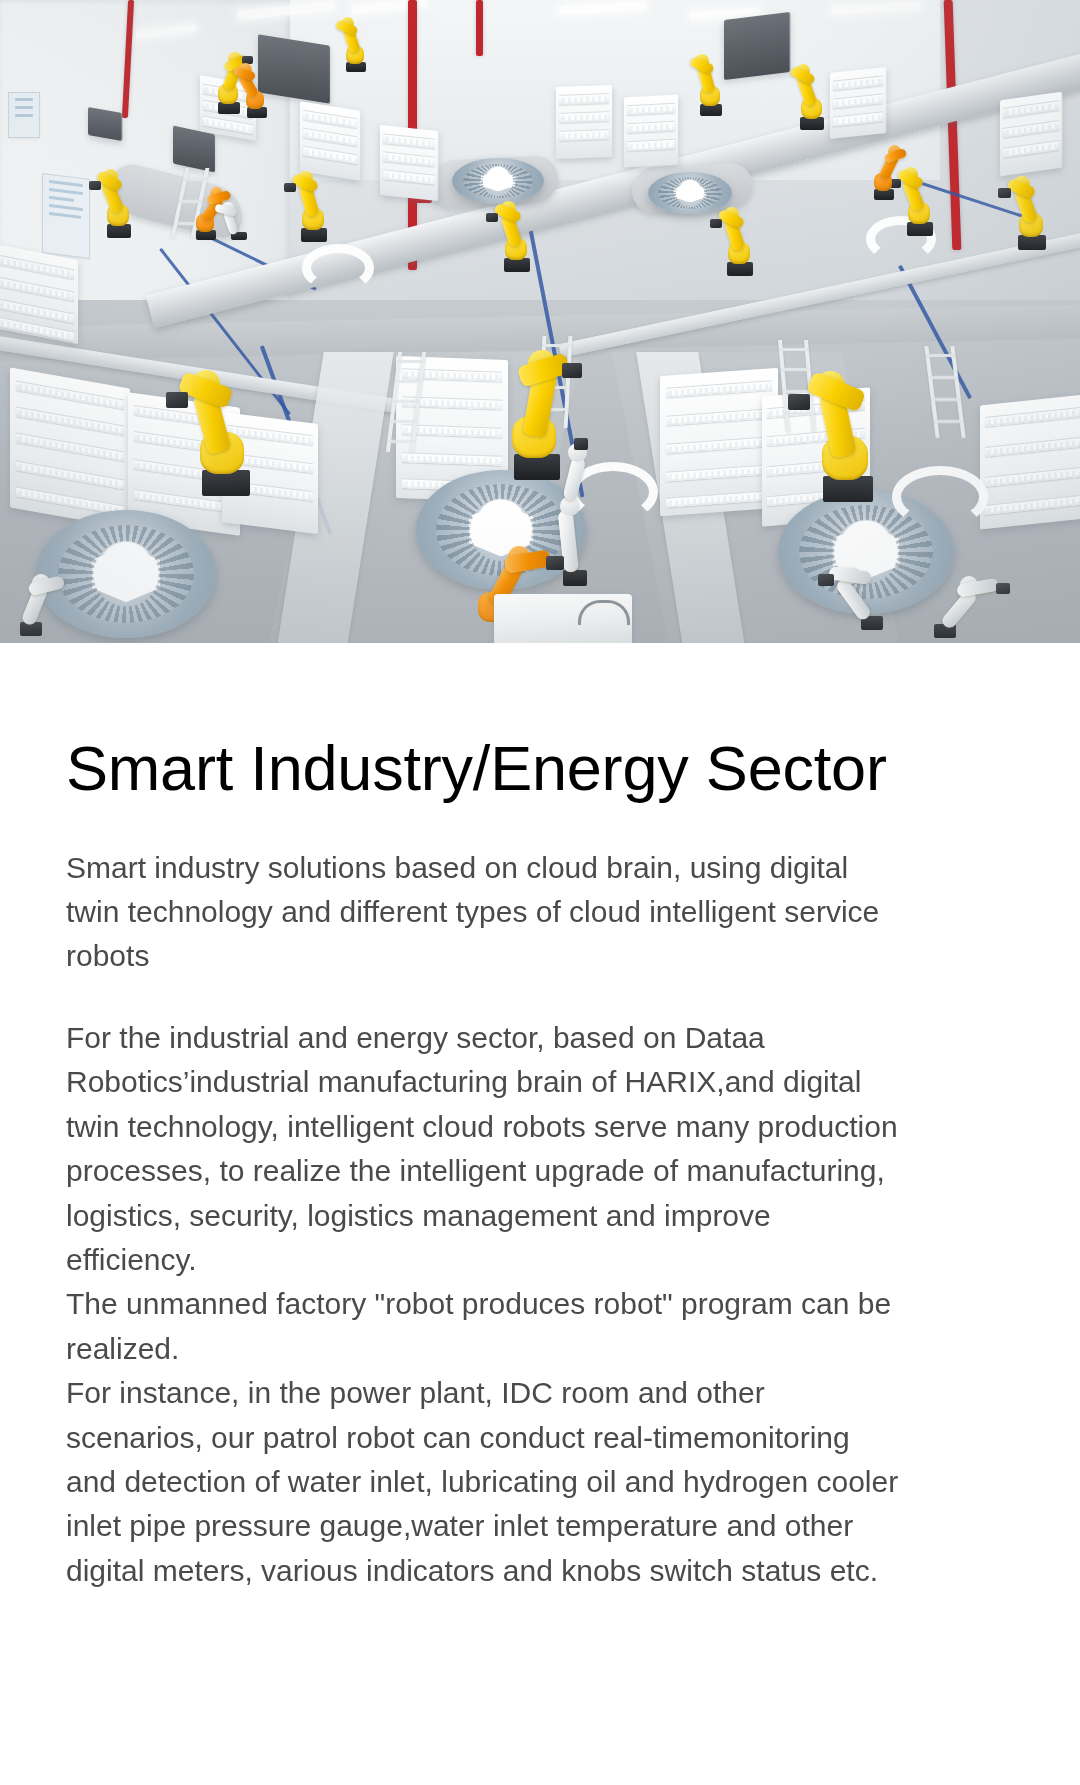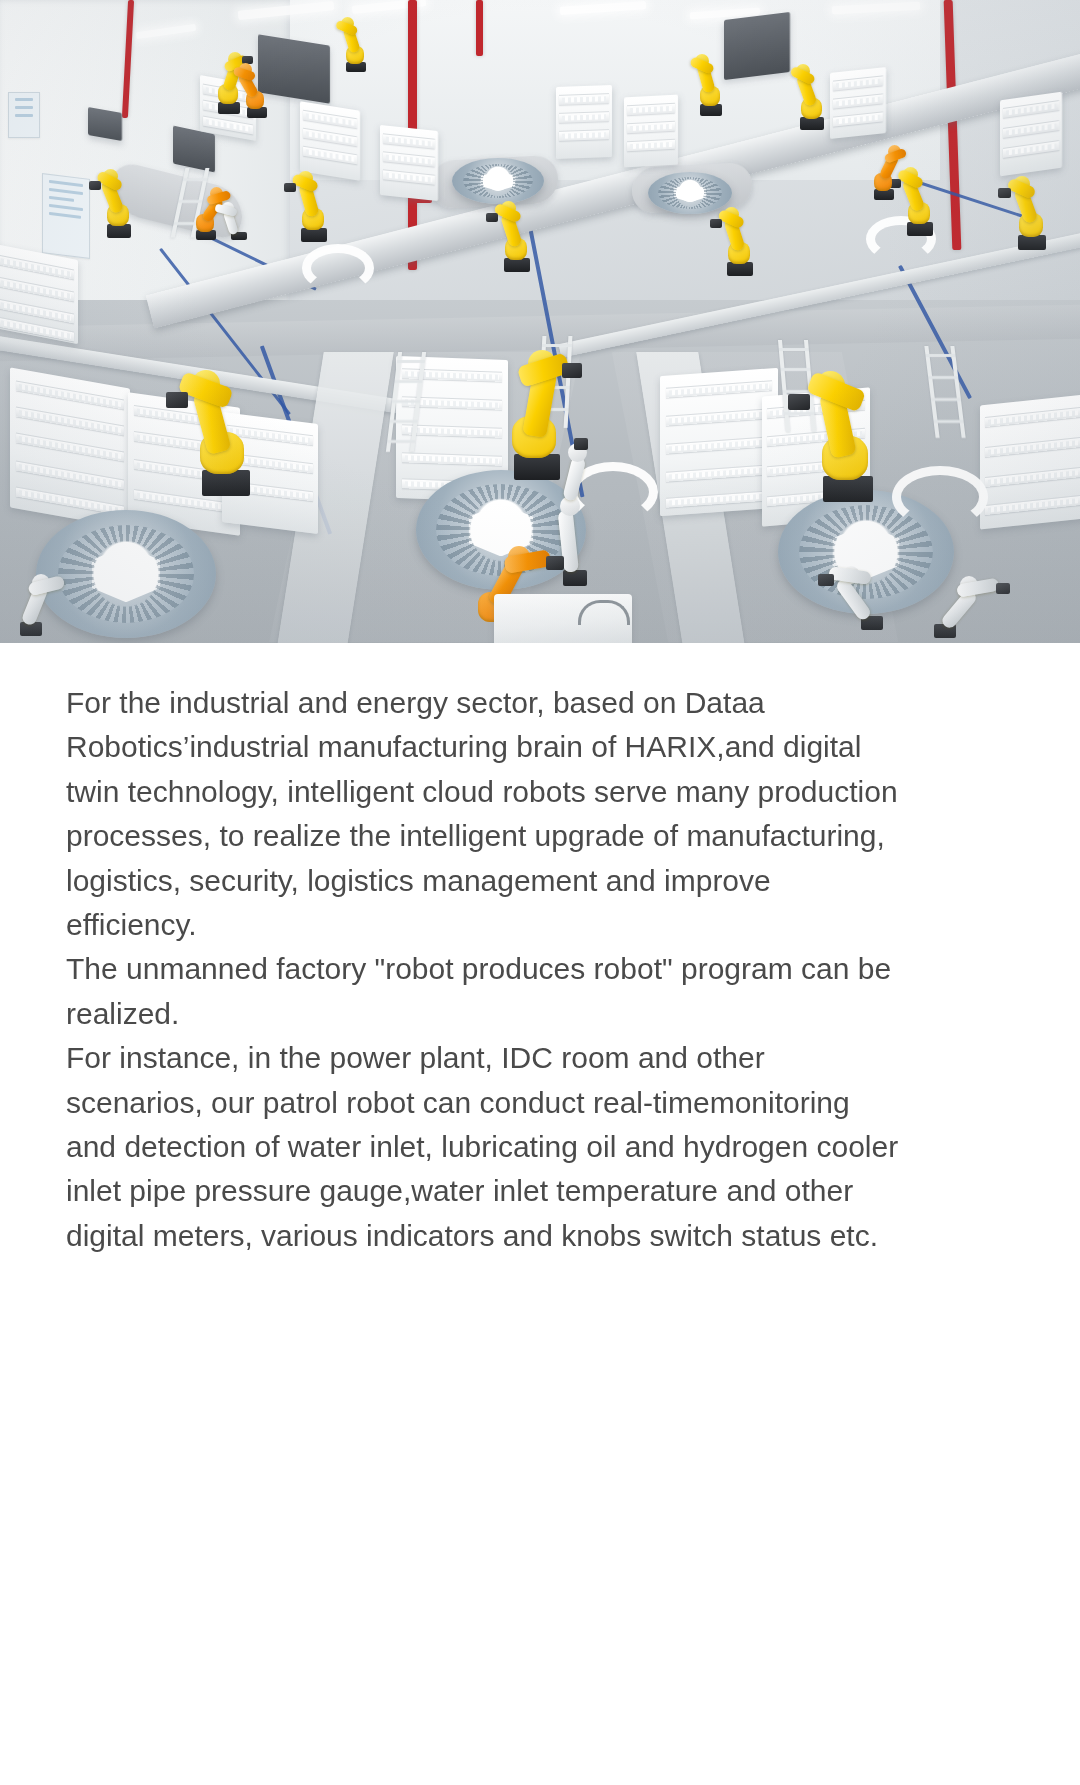--- a/index.html
+++ b/index.html
@@ -608,21 +608,23 @@
 
     <div class="bench" style="left:494px;top:594px;width:138px;height:52px;border-radius:4px 4px 0 0;"></div>
     <div style="position:absolute;left:578px;top:600px;width:46px;height:22px;border:3px solid #8d949a;border-bottom:none;border-radius:22px 22px 0 0;"></div>
 
     <div class="hero-vignette"></div>
   </div>
 </section>
 
 <main class="content">
 
-
+  <h1 class="page-title">Smart Industry/Energy Sector</h1>
+
+  <p class="lead">Smart industry solutions based on cloud brain, using digital twin technology and different types of cloud intelligent service robots</p>
 
   <div class="body-copy">
     <p>For the industrial and energy sector, based on Dataa Robotics’industrial manufacturing brain of HARIX,and digital twin technology, intelligent cloud robots serve many production processes, to realize the intelligent upgrade of manufacturing, logistics, security, logistics management and improve efficiency.</p>
     <p>The unmanned factory "robot produces robot" program can be realized.</p>
     <p>For instance, in the power plant, IDC room and other scenarios, our patrol robot can conduct real-timemonitoring and detection of water inlet, lubricating oil and hydrogen cooler inlet pipe pressure gauge,water inlet temperature and other digital meters, various indicators and knobs switch status etc.</p>
   </div>
 
 </main>
 
 </body></html>

